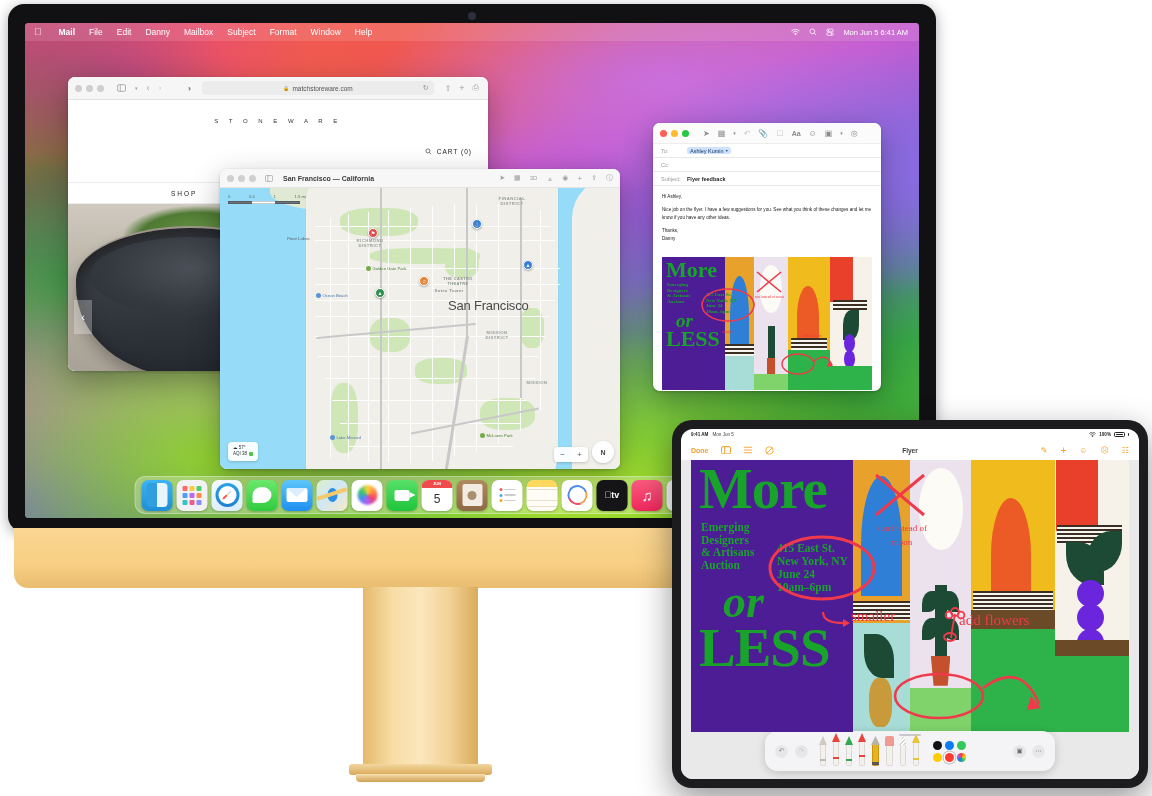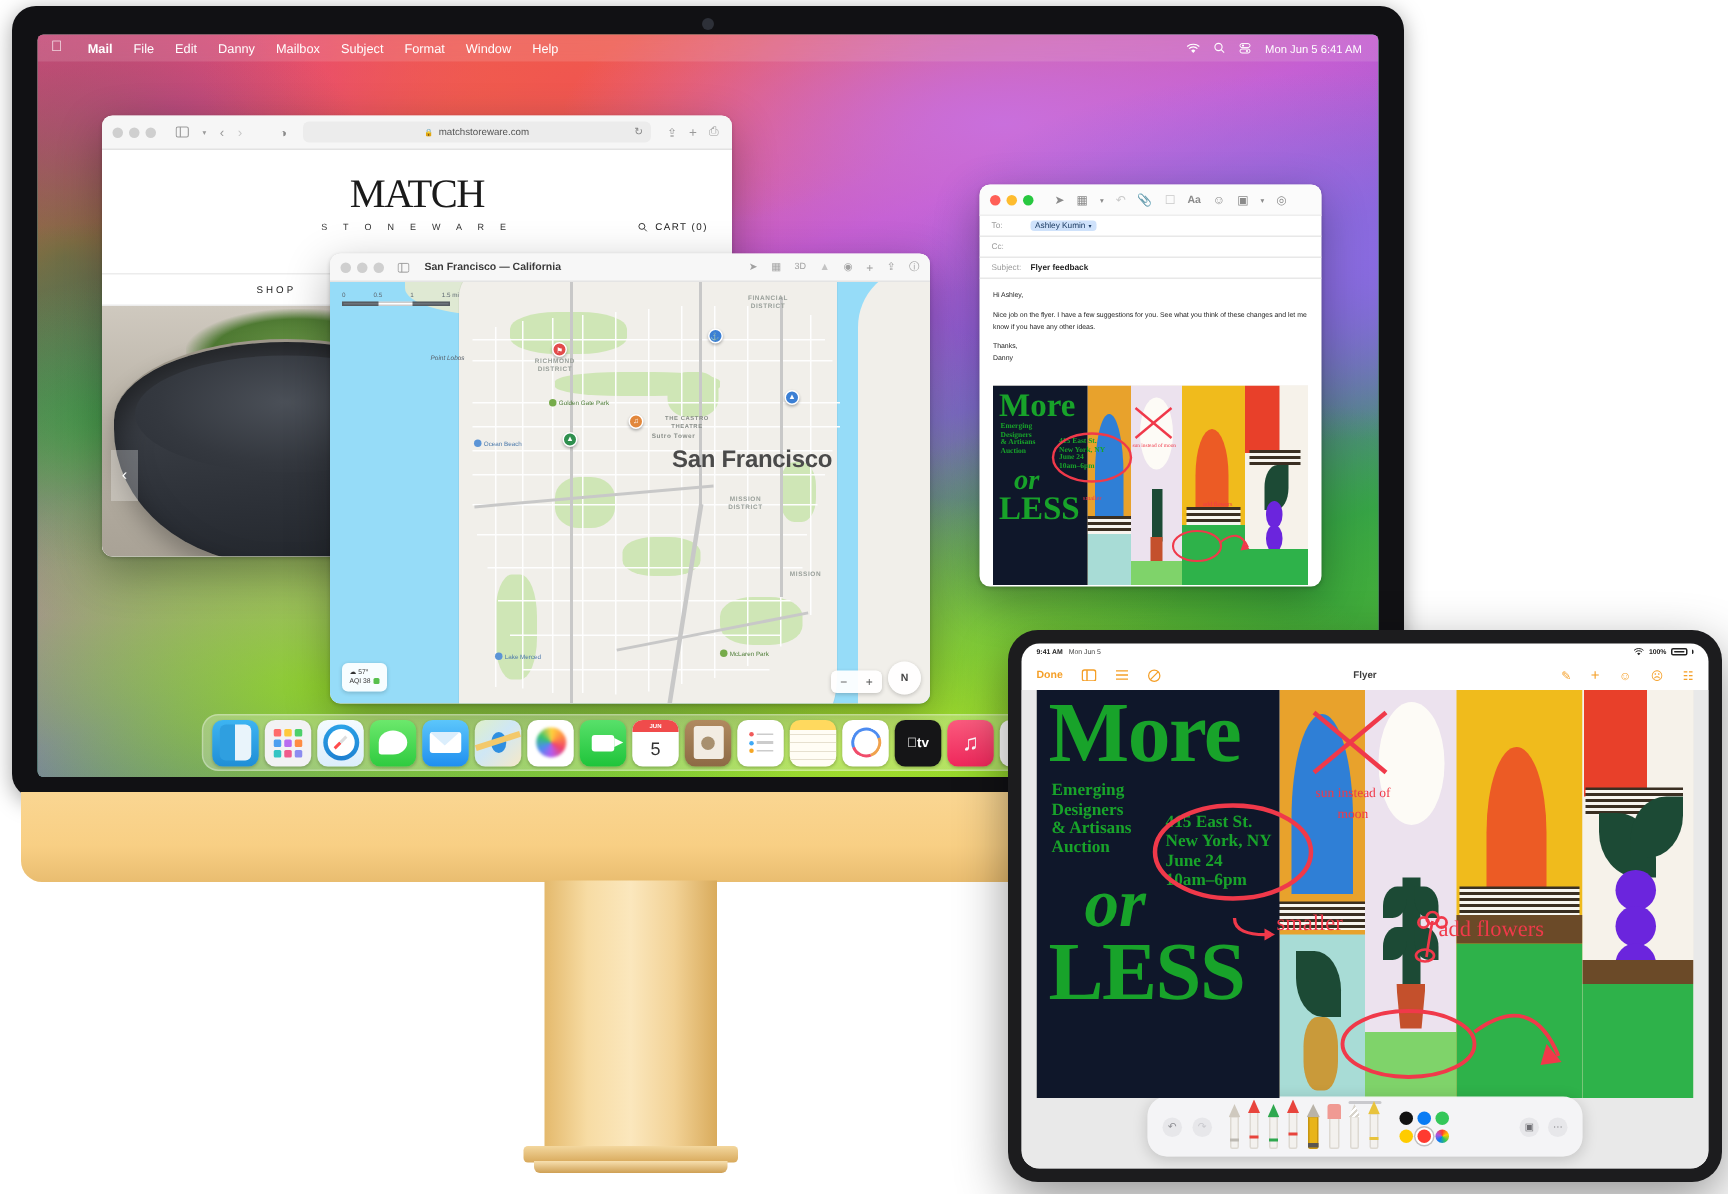--- a/index.html
+++ b/index.html
@@ -150,21 +150,21 @@
   }
   .marin { left: 50px; top: -38px; width: 190px; height: 60px; border-radius: 0 0 50% 30%;
            background:#dfe9d3; }
   .eastbay { left: 352px; top: -10px; width: 70px; height: 340px; border-radius: 40px 0 0 26px;
              background:#f1efea; }
   .greenblob { position:absolute; background:#cfe6b6; border-radius: 40%; }
   .roadh { position:absolute; height:1.2px; background:#fefefe; }
   .roadv { position:absolute; width:1.2px; background:#fefefe; }
   .hwy { position:absolute; background:#c8c8c8; }
   .sf-label {
-    position:absolute; left: 228px; top: 110px; font-size: 16px; font-weight: bold;
+    position:absolute; left: 228px; top: 110px; font-size: 13px; font-weight: normal;
     color: #4a4a4a; letter-spacing: -.2px;
   }
   .dlabel { position:absolute; font-size:4.3px; color:#9aa09b; letter-spacing:.4px; font-weight:bold; text-align:center;}
   .plabel { position:absolute; font-size:4.3px; color:#58606a; }
   .poi { position:absolute; display:flex; align-items:center; gap:1.5px; font-size:4.2px; color:#4a7a33; }
   .poi .dot { width:5px; height:5px; border-radius:50%; background:#76ab4a; display:inline-block;}
   .mp-scale { position:absolute; left:8px; top:6px; font-size:4.2px; color:#5c6770; }
   .mp-scale .bar { width: 72px; height:3px; margin-top:2px;
      background: linear-gradient(90deg,#6c737a 0 33%, #fff 33% 66%, #6c737a 66% 100%);
      border:.5px solid rgba(0,0,0,.2); }
@@ -195,21 +195,21 @@
   .recipient { background:#cfe2fb; border-radius: 2.5px; padding: .5px 3px; color:#16365e;
                display:inline-flex; align-items:center; gap:2px;}
   .ml-body { padding: 7px 9px; font-size: 4.6px; color:#1a1a1a; line-height: 1.75; }
   .ml-body p { margin-bottom: 5px; }
   .ml-attach { margin: 2px 9px 0; height: 140px; position: relative; }
 
   
   .flyer { position:relative; overflow:hidden; background:#efece4; }
   .flyer-cols { position:absolute; inset:0; display:flex; }
   .fc { height:100%; position:relative; }
-  .flyer-left { position:absolute; left:0; top:0; bottom:0; background:#0f172a; z-index:3; }
+  .flyer-left { position:absolute; left:0; top:0; bottom:0; background:#4c1d95; z-index:3; }
   .fl-more { font-family:"Liberation Serif", serif; font-weight:bold; color:#18a32a; line-height:.82; }
   .fl-sub { font-family:"Liberation Serif", serif; font-weight:bold; color:#18a32a; line-height:1.12;}
   .fl-or { font-family:"Liberation Serif", serif; font-style:italic; font-weight:bold; color:#18a32a; line-height:.85;}
   .fl-less { font-family:"Liberation Serif", serif; font-weight:bold; color:#18a32a; line-height:.82;}
   .fl-addr { position:absolute; font-family:"Liberation Serif", serif; font-weight:bold; color:#18a32a;
              line-height:1.12; z-index:5;}
   .ink { position:absolute; color:#f0394a; z-index:6; pointer-events:none;}
   .ink-txt { font-family:"Liberation Serif", serif; color:#f0394a; z-index:7; position:absolute;}
   .arch { position:absolute; border-radius: 50% 50% 0 0 / 58% 58% 0 0; }
   .stairs { position:absolute; background: repeating-linear-gradient(180deg,#3a2f22 0 2px,#f7f5ef 2px 4px); }
@@ -342,21 +342,20 @@
             <span class="reload">↻</span>
           </span>
           <span class="sf-right">
             <span style="font-size:8px;">⇪</span>
             <span style="font-size:9px;">+</span>
             <span style="font-size:8px;">⎙</span>
           </span>
         </div>
         <div class="sf-body">
           <div class="sf-logo-wrap">
-            <div class="match-logo">MATCH</div>
             <div class="match-sub">S T O N E W A R E</div>
           </div>
           <div class="sf-cart">
             <svg width="7" height="7" viewBox="0 0 12 12">
               <circle cx="5" cy="5" r="3.4" stroke="#222" stroke-width="1" fill="none"></circle>
               <line x1="7.6" y1="7.6" x2="10.6" y2="10.6" stroke="#222" stroke-width="1"></line>
             </svg>
             <span>CART (0)</span>
           </div>
           <div class="sf-nav">

